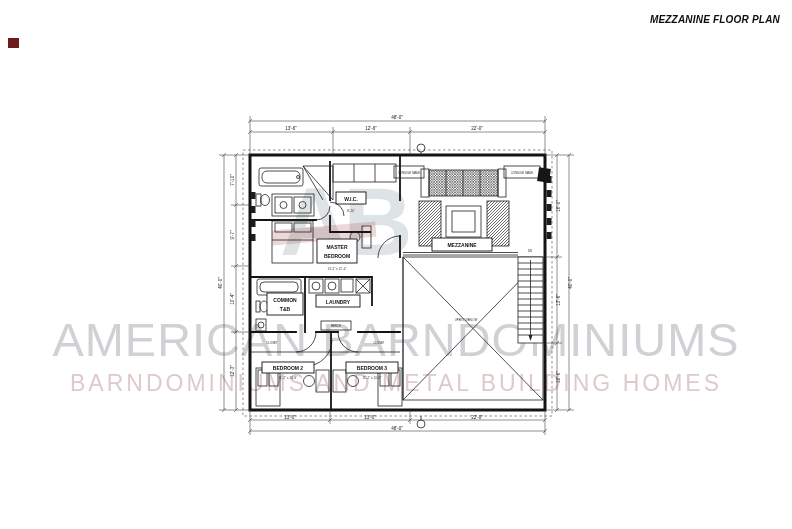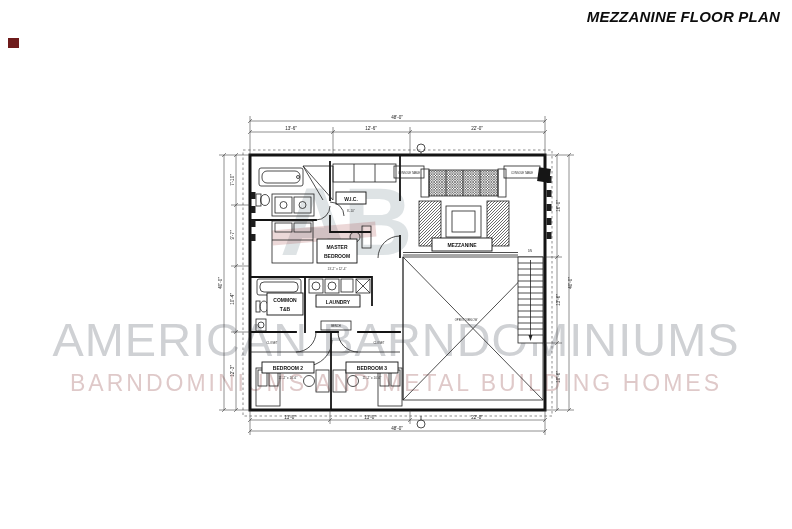--- a/index.html
+++ b/index.html
@@ -1,18 +1,18 @@
 <!DOCTYPE html>
 <html><head>
 <meta charset="utf-8">
 <style>
   html,body{margin:0;padding:0;background:#fff;}
   .page{position:relative;width:792px;height:529px;background:#ffffff;overflow:hidden;
         font-family:"Liberation Sans",sans-serif;}
-  .sheet-title{position:absolute;top:8px;right:12px;font-size:15px;font-weight:bold;
+  .sheet-title{position:absolute;top:14px;right:12px;font-size:10px;font-weight:bold;
         font-style:italic;color:#0d0d0d;letter-spacing:.2px;}
   .corner-mark{position:absolute;left:8px;top:38px;width:11px;height:10px;background:#6e1b1b;}
   
   .wm-logo{position:absolute;left:280px;top:170px;width:88px;height:108px;text-align:center;}
   .wm-logo .ab{font-size:96px;line-height:104px;font-weight:bold;color:rgba(104,128,138,.22);
         letter-spacing:-6px;}
   .wm-logo .band{position:absolute;left:-8px;right:-8px;top:56px;height:15px;
         background:rgba(160,60,60,.20);transform:rotate(-5deg);}
   .wm-text1{position:absolute;left:0;right:0;top:317px;text-align:center;white-space:nowrap;
         font-size:46px;line-height:1;color:#c7c9cd;opacity:.85;letter-spacing:1px;

